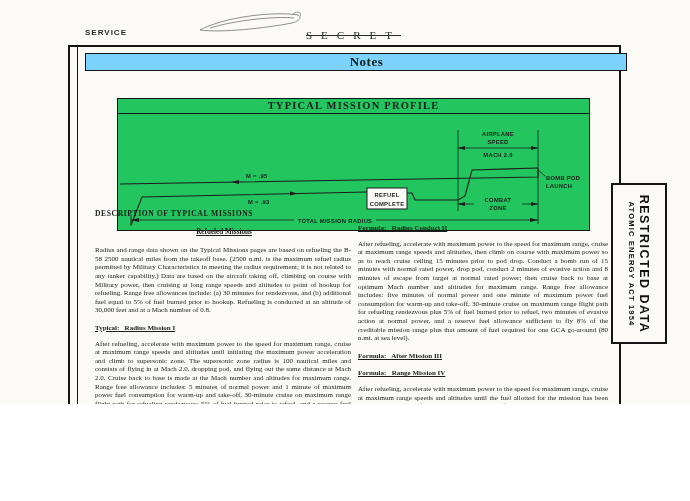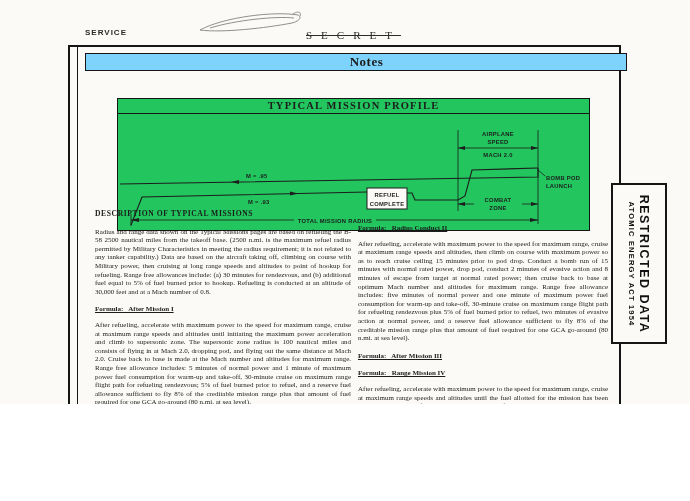--- a/index.html
+++ b/index.html
@@ -127,22 +127,23 @@
       <line class="thin" x1="13" y1="106" x2="176" y2="106"></line>
       <line class="thin" x1="258" y1="106" x2="420" y2="106"></line>
       <polygon class="ah" points="13,106 21,104 21,108"></polygon>
       <polygon class="ah" points="420,106 412,104 412,108"></polygon>
       <text x="217" y="108.5" text-anchor="middle">TOTAL MISSION RADIUS</text>
     </svg>
   </div>
 
   <div class="col col-left">
     <h4>DESCRIPTION OF TYPICAL MISSIONS</h4>
+    <h5>Refueled Missions</h5>
     <p>Radius and range data shown on the Typical Missions pages are based on refueling the B-58 2500 nautical miles from the takeoff base. (2500 n.mi. is the maximum refuel radius permitted by Military Characteristics in meeting the radius requirement; it is not related to any tanker capability.) Data are based on the aircraft taking off, climbing on course with Military power, then cruising at long range speeds and altitudes to point of hookup for refueling. Range free allowances include: (a) 30 minutes for rendezvous, and (b) additional fuel equal to 5% of fuel burned prior to hookup. Refueling is conducted at an altitude of 30,000 feet and at a Mach number of 0.8.</p>
-    <div class="formula">Formula:   After Mission I</div>
+    <div class="formula">Typical:   Radius Mission I</div>
     <p>After refueling, accelerate with maximum power to the speed for maximum range, cruise at maximum range speeds and altitudes until initiating the maximum power acceleration and climb to supersonic zone. The supersonic zone radius is 100 nautical miles and consists of flying in at Mach 2.0, dropping pod, and flying out the same distance at Mach 2.0. Cruise back to base is made at the Mach number and altitudes for maximum range. Range free allowance includes: 5 minutes of normal power and 1 minute of maximum power fuel consumption for warm-up and take-off, 30-minute cruise on maximum range flight path for refueling rendezvous; 5% of fuel burned prior to refuel, and a reserve fuel allowance sufficient to fly 8% of the creditable mission range plus that amount of fuel required for one GCA go-around (80 n.mi. at sea level).</p>
   </div>
 
   <div class="col col-right">
     <div class="formula" style="margin-top:0;">Formula:   Radius Conduct II</div>
     <p>After refueling, accelerate with maximum power to the speed for maximum range, cruise at maximum range speeds and altitudes, then climb on course with maximum power so as to reach cruise ceiling 15 minutes prior to pod drop. Conduct a bomb run of 15 minutes with normal rated power, drop pod, conduct 2 minutes of evasive action and 8 minutes of escape from target at normal rated power; then cruise back to base at optimum Mach number and altitudes for maximum range. Range free allowance includes: five minutes of normal power and one minute of maximum power fuel consumption for warm-up and take-off, 30-minute cruise on maximum range flight path for refueling rendezvous plus 5% of fuel burned prior to refuel, two minutes of evasive action at normal power, and a reserve fuel allowance sufficient to fly 8% of the creditable mission range plus that amount of fuel required for one GCA go-around (80 n.mi. at sea level).</p>
     <div class="formula">Formula:   After Mission III</div>
     <div class="formula">Formula:   Range Mission IV</div>
     <p>After refueling, accelerate with maximum power to the speed for maximum range, cruise at maximum range speeds and altitudes until the fuel allotted for the mission has been consumed. The range free allowance is the same as for the Radius Mission I.</p>
   </div>

